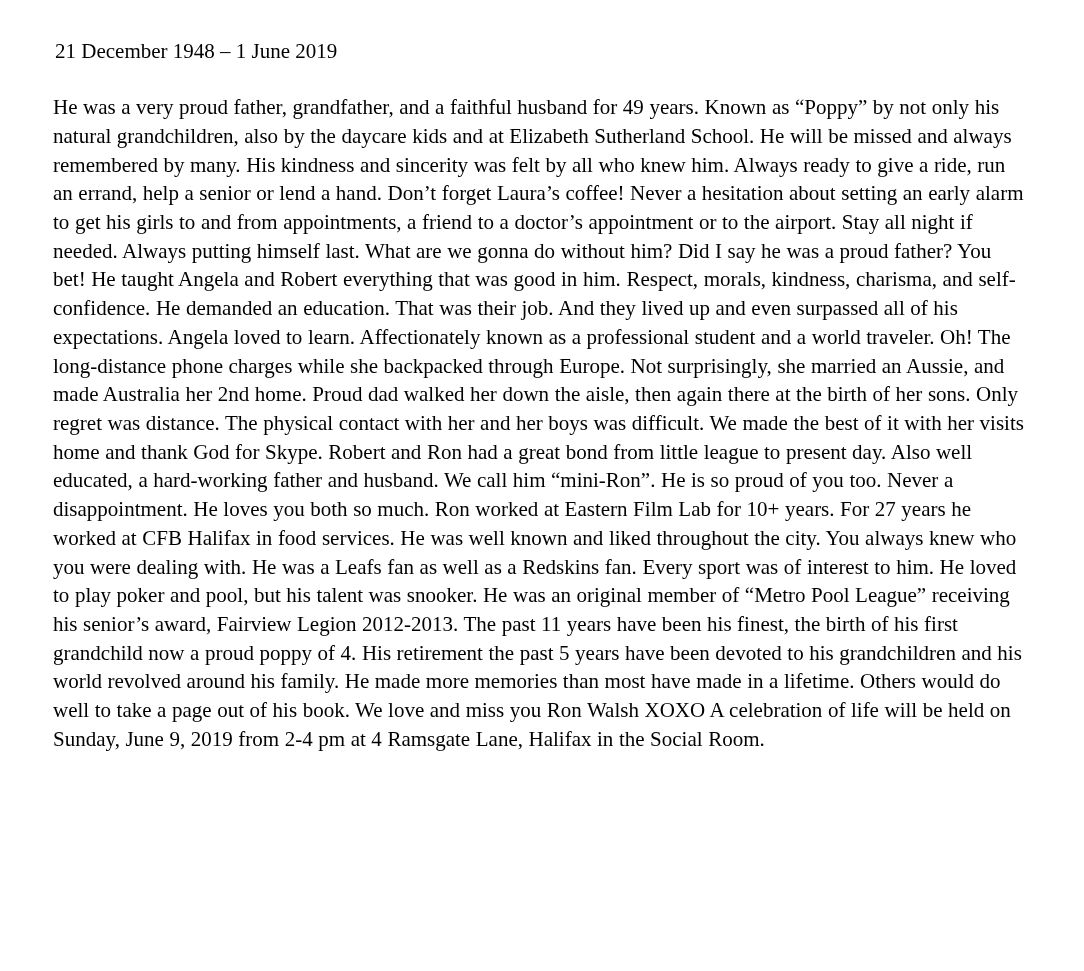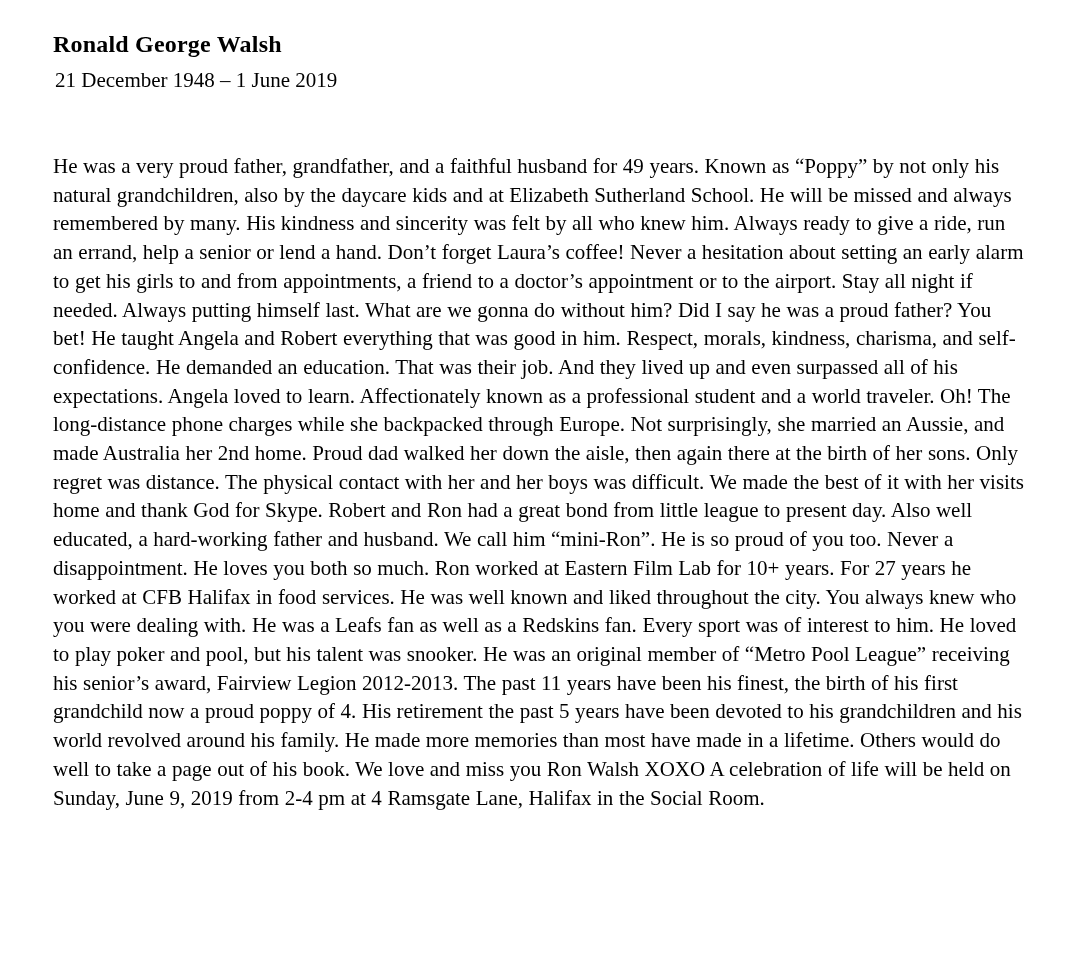--- a/index.html
+++ b/index.html
@@ -27,25 +27,24 @@
   }
   .doc-dates {
     font-size: 21px;
     font-weight: normal;
     line-height: 1.25;
     margin: 8px 0 0 2px;
   }
   .doc-body {
     font-size: 21px;
     line-height: 28.7px;
-    margin: 59px 0 0 0;
+    margin: 29px 0 0 0;
     text-align: left;
     word-spacing: 0.3px;
   }
 </style>
 </head>
 <body>
 
 <div class="page">
-  <h1 class="doc-title">Ronald George Walsh</h1>
   <p class="doc-dates">21 December 1948 – 1 June 2019</p>
   <p class="doc-body">He was a very proud father, grandfather, and a faithful husband for 49 years. Known as “Poppy” by not only his natural grandchildren, also by the daycare kids and at Elizabeth Sutherland School. He will be missed and always remembered by many. His kindness and sincerity was felt by all who knew him. Always ready to give a ride, run an errand, help a senior or lend a hand. Don’t forget Laura’s coffee! Never a hesitation about setting an early alarm to get his girls to and from appointments, a friend to a doctor’s appointment or to the airport. Stay all night if needed. Always putting himself last. What are we gonna do without him? Did I say he was a proud father? You bet! He taught Angela and Robert everything that was good in him. Respect, morals, kindness, charisma, and self-confidence. He demanded an education. That was their job. And they lived up and even surpassed all of his expectations. Angela loved to learn. Affectionately known as a professional student and a world traveler. Oh! The long-distance phone charges while she backpacked through Europe. Not surprisingly, she married an Aussie, and made Australia her 2nd home. Proud dad walked her down the aisle, then again there at the birth of her sons. Only regret was distance. The physical contact with her and her boys was difficult. We made the best of it with her visits home and thank God for Skype. Robert and Ron had a great bond from little league to present day. Also well educated, a hard-working father and husband. We call him “mini-Ron”. He is so proud of you too. Never a disappointment. He loves you both so much. Ron worked at Eastern Film Lab for 10+ years. For 27 years he worked at CFB Halifax in food services. He was well known and liked throughout the city. You always knew who you were dealing with. He was a Leafs fan as well as a Redskins fan. Every sport was of interest to him. He loved to play poker and pool, but his talent was snooker. He was an original member of “Metro Pool League” receiving his senior’s award, Fairview Legion 2012-2013. The past 11 years have been his finest, the birth of his first grandchild now a proud poppy of 4. His retirement the past 5 years have been devoted to his grandchildren and his world revolved around his family. He made more memories than most have made in a lifetime. Others would do well to take a page out of his book. We love and miss you Ron Walsh XOXO A celebration of life will be held on Sunday, June 9, 2019 from 2-4 pm at 4 Ramsgate Lane, Halifax in the Social Room.</p>
 </div>
 
 </body></html>

